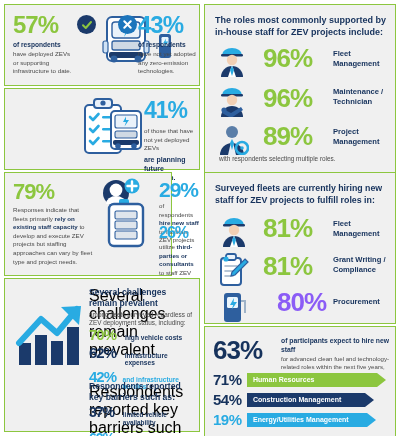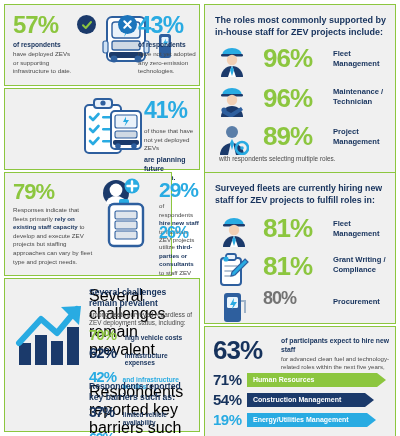--- a/index.html
+++ b/index.html
@@ -297,21 +297,21 @@
     <div class="abs lbl" style="left:128px;top:82px;width:62px;">Grant Writing / Compliance</div>
 
     <div class="abs" style="left:16px;top:118px;">
       <svg width="28" height="32" viewBox="0 0 28 32">
         <rect x="3" y="2" width="17" height="29" rx="3" fill="#2e5f9e"></rect>
         <rect x="6" y="6" width="11" height="11" rx="1.5" fill="#eaf6fd"></rect>
         <path d="M13 7 l-4 7 h3.2 l-1.6 5 5.4-8 h-3.4z" fill="#29abe2"></path>
         <path d="M20 10 h4 v12" stroke="#9fb3c8" stroke-width="2" fill="none"></path>
       </svg>
     </div>
-    <div class="abs big" style="left:58px;top:116px;font-size:18px;color:#737373;">80%</div>
+    <div class="abs big" style="left:72px;top:116px;font-size:26px;color:#8b5cf6;">80%</div>
     <div class="abs lbl" style="left:128px;top:124px;width:60px;">Procurement</div>
   </div>
 
   <div class="panel" id="p-hire63">
     <div class="abs big" style="left:8px;top:10px;font-size:26px;color:#16325c;">63%</div>
     <div class="abs" style="left:76px;top:10px;width:110px;">
       <div style="font-size:6.8px;font-weight:bold;color:#16325c;line-height:8.6px;">of participants expect to hire new staff</div>
       <div class="sub" style="margin-top:1px;font-size:6.1px;line-height:8px;">for advanced clean fuel and technology-related roles within the next five years, focusing on:</div>
     </div>
 

